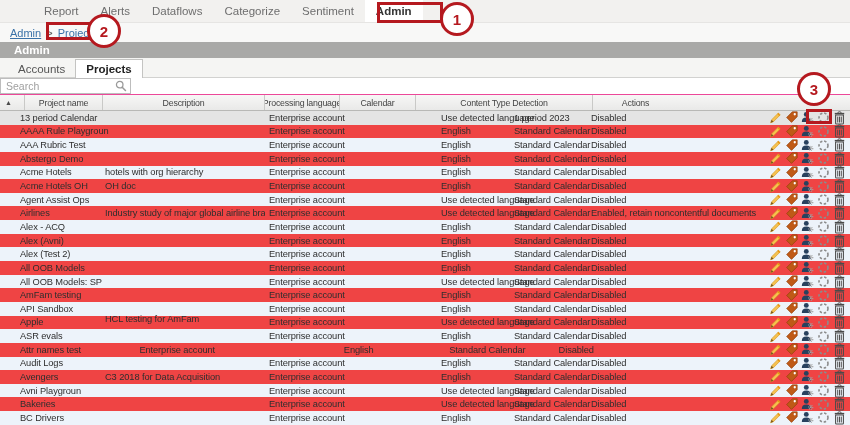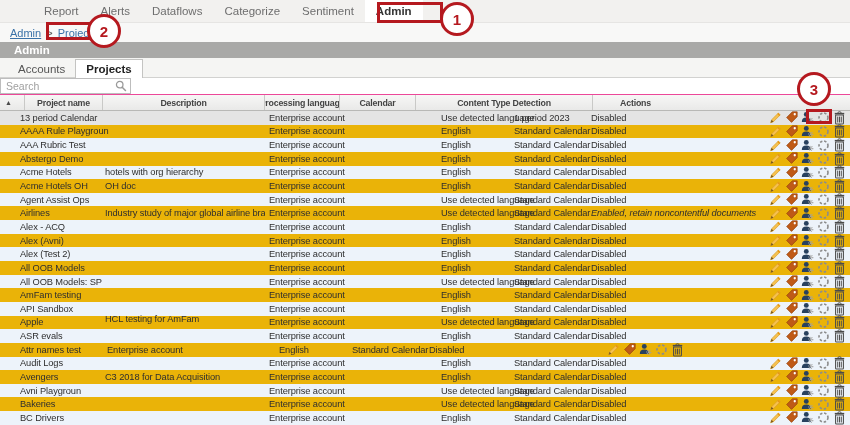--- a/index.html
+++ b/index.html
@@ -29,32 +29,32 @@
     font-weight:bold; color:#222; margin-bottom:-1px; padding-bottom:3px; }
   
   .searchrow { height:17px; background:#fff; border-bottom:1px solid #ec4899; box-sizing:border-box; display:flex; }
   .searchbox { width:131px; height:100%; border:1px solid #bdbdbd; box-sizing:border-box;
     display:flex; align-items:center; padding:0 3px; }
   .searchinput { flex:1; border:none; outline:none; font-family:"Liberation Sans",sans-serif;
     font-size:10.5px; color:#444; min-width:0; background:transparent; }
   .searchinput::placeholder { color:#a0a0a0; }
   
   .thead { height:16px; display:flex; background:linear-gradient(#f7f7f6,#e9e9e8);
-    border-bottom:1px solid #b8b8b6; box-sizing:border-box; font-size:8.8px; font-weight:bold;
+    border-bottom:1px solid #b8b8b6; box-sizing:border-box; font-size:8.8px; font-weight:normal;
     color:#444; letter-spacing:-0.2px; }
   .th { border-right:1px solid #c9c9c7; box-sizing:border-box; display:flex;
     align-items:center; justify-content:center; overflow:hidden; white-space:nowrap; }
   .th:last-child { border-right:none; }
   .th.th0 { justify-content:flex-start; padding-left:5px; }
   .sort-arrow { font-size:7px; color:#4a4a4a; }
   
   .tbody { background:#fff; }
   .tr { height:13.65px; display:flex; align-items:center; font-size:9.3px; color:#2e2e2e;
     letter-spacing:-0.1px; }
-  .row-plain { background:#eab308; }
+  .row-plain { background:#ef4444;justify-content:space-between; }
   .row-alt { background:#edf3fa; }
   .row-first { background:#e4e4e4; }
   .td { box-sizing:border-box; white-space:nowrap; overflow:visible; }
   .td.clip { overflow:hidden; }
   .td-name { padding-left:20px; }
   .td-desc { padding-left:2px; }
   .td-acct { padding-left:4px; }
   .td-lang { padding-left:4px; }
   .td-cal  { padding-left:2px; }
   .td-ctd  { padding-left:3px; }
@@ -441,21 +441,21 @@
             </svg>
           </span>
         </div>
       </div>
       <div class="tr row-plain">
         <div class="td td-name" style="width: 103px;">Airlines</div>
         <div class="td td-desc clip" style="width: 162px;">Industry study of major global airline brands</div>
         <div class="td td-acct" style="width: 172px;">Enterprise account</div>
         <div class="td td-lang" style="width: 75px;">Use detected language</div>
         <div class="td td-cal" style="width: 76px;">Standard Calendar</div>
-        <div class="td td-ctd" style="width: 177px; font-style: italic;">Enabled, retain noncontentful documents</div>
+        <div class="td td-ctd" style="width: 177px;">Enabled, retain noncontentful documents</div>
         <div class="td td-actions" style="width: 85px;">
           <span class="action-icon">
             <svg width="13" height="13" viewBox="0 0 16 16">
               <path d="M2 14.5 L3.2 10.8 L11.5 2.5 L13.8 4.8 L5.5 13.1 Z" fill="#f6c14f" stroke="#d69a27" stroke-width="0.8"></path>
               <path d="M11.5 2.5 L13.8 4.8 L12.6 6 L10.3 3.7 Z" fill="#e8950f"></path>
               <path d="M2 14.5 L3.2 10.8 L5.5 13.1 Z" fill="#7a5a1e"></path>
             </svg>
           </span>
           <span class="action-icon">
             <svg width="13" height="13" viewBox="0 0 16 16">

